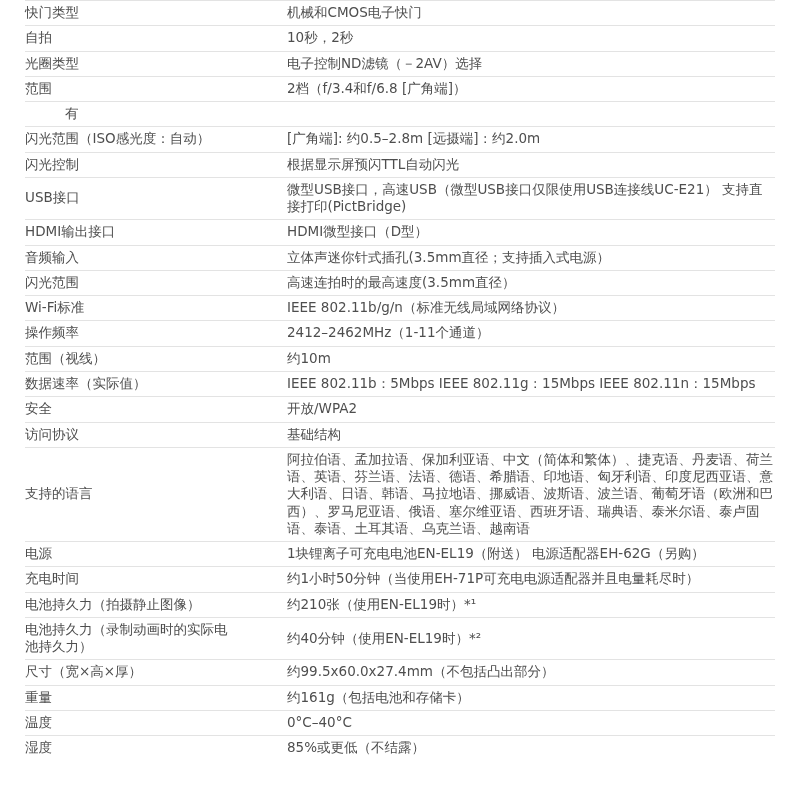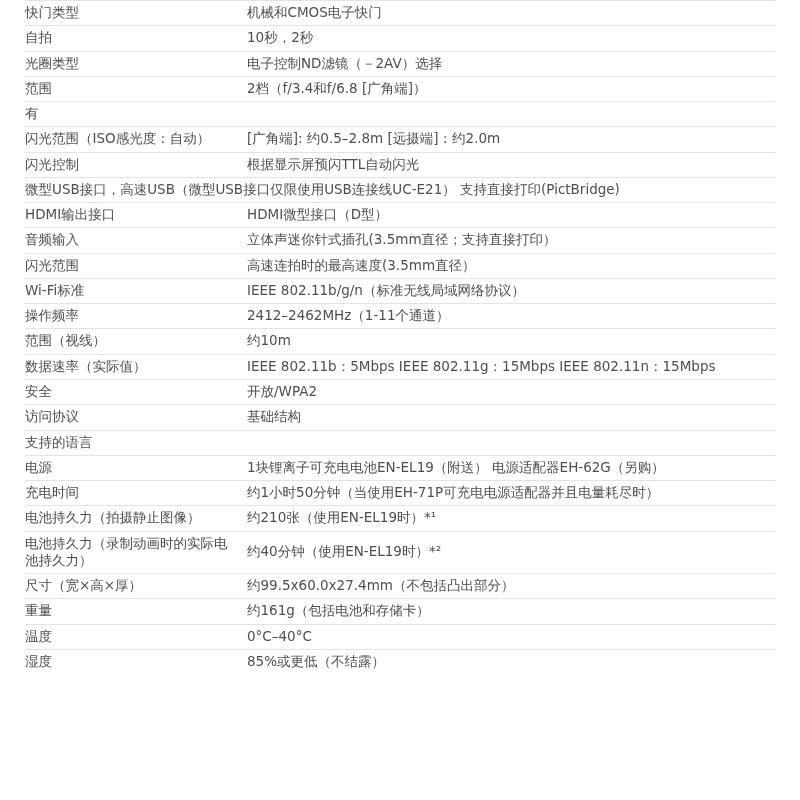--- a/index.html
+++ b/index.html
@@ -22,20 +22,21 @@
     padding: 3px 0 4px 0;
     align-items: center;
   }
   .spec-label {
     width: 222px;
     flex: 0 0 222px;
     padding-right: 8px;
   }
   .spec-value {
     flex: 1 1 auto;
+    margin-left: 40px;
   }
 </style>
 </head>
 <body>
 
 <div class="spec-table">
     <div class="spec-row">
       <div class="spec-label">快门类型</div>
       <div class="spec-value">机械和CMOS电子快门</div>
     </div>
@@ -56,29 +57,30 @@
     </div>
     <div class="spec-row">
       <div class="spec-label">闪光范围（ISO感光度：自动）</div>
       <div class="spec-value">[广角端]: 约0.5–2.8m [远摄端]：约2.0m</div>
     </div>
     <div class="spec-row">
       <div class="spec-label">闪光控制</div>
       <div class="spec-value">根据显示屏预闪TTL自动闪光</div>
     </div>
     <div class="spec-row">
+      <div class="spec-label">USB接口</div>
       <div class="spec-value">微型USB接口，高速USB（微型USB接口仅限使用USB连接线UC-E21） 支持直接打印(PictBridge)</div>
     </div>
     <div class="spec-row">
       <div class="spec-label">HDMI输出接口</div>
       <div class="spec-value">HDMI微型接口（D型）</div>
     </div>
     <div class="spec-row">
       <div class="spec-label">音频输入</div>
-      <div class="spec-value">立体声迷你针式插孔(3.5mm直径；支持直接打印）</div>
+      <div class="spec-value">立体声迷你针式插孔(3.5mm直径；支持插入式电源）</div>
     </div>
     <div class="spec-row">
       <div class="spec-label">闪光范围</div>
       <div class="spec-value">高速连拍时的最高速度(3.5mm直径）</div>
     </div>
     <div class="spec-row">
       <div class="spec-label">Wi-Fi标准</div>
       <div class="spec-value">IEEE 802.11b/g/n（标准无线局域网络协议）</div>
     </div>
     <div class="spec-row">
@@ -96,20 +98,21 @@
     <div class="spec-row">
       <div class="spec-label">安全</div>
       <div class="spec-value">开放/WPA2</div>
     </div>
     <div class="spec-row">
       <div class="spec-label">访问协议</div>
       <div class="spec-value">基础结构</div>
     </div>
     <div class="spec-row">
       <div class="spec-label">支持的语言</div>
+      <div class="spec-value">阿拉伯语、孟加拉语、保加利亚语、中文（简体和繁体）、捷克语、丹麦语、荷兰语、英语、芬兰语、法语、德语、希腊语、印地语、匈牙利语、印度尼西亚语、意大利语、日语、韩语、马拉地语、挪威语、波斯语、波兰语、葡萄牙语（欧洲和巴西）、罗马尼亚语、俄语、塞尔维亚语、西班牙语、瑞典语、泰米尔语、泰卢固语、泰语、土耳其语、乌克兰语、越南语</div>
     </div>
     <div class="spec-row">
       <div class="spec-label">电源</div>
       <div class="spec-value">1块锂离子可充电电池EN-EL19（附送） 电源适配器EH-62G（另购）</div>
     </div>
     <div class="spec-row">
       <div class="spec-label">充电时间</div>
       <div class="spec-value">约1小时50分钟（当使用EH-71P可充电电源适配器并且电量耗尽时）</div>
     </div>
     <div class="spec-row">

